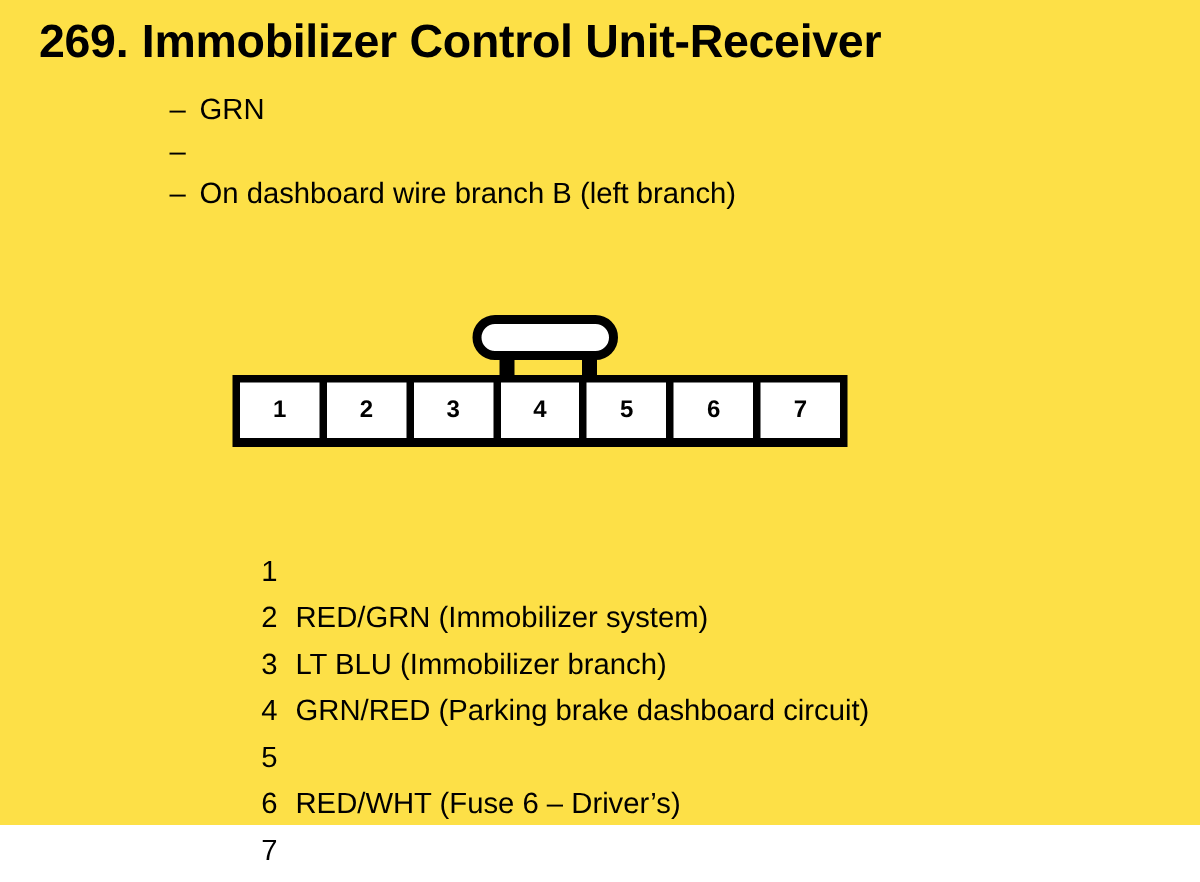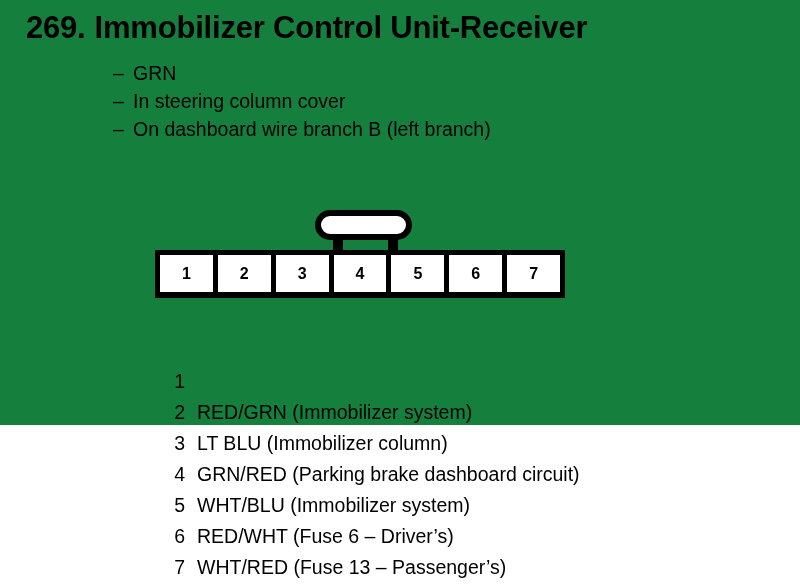--- a/index.html
+++ b/index.html
@@ -16,22 +16,22 @@
     font-family: "Liberation Sans", sans-serif;
     color: #000000;
     -webkit-font-smoothing: none;
   }
 
   #page {
     position: absolute;
     left: 0;
     top: 0;
     width: 800px;
-    height: 425px;
-    background: #15803d;
+    height: 550px;
+    background: #fde047;
   }
 
   
   .title {
     position: absolute;
     left: 26px;
     top: 9px;
     font-family: "Liberation Sans", sans-serif;
     font-weight: bold;
     font-size: 31px;
@@ -149,21 +149,20 @@
     <span class="num">269.</span><span>Immobilizer Control Unit-Receiver</span>
   </div>
 
   <div class="bullets">
     <div class="bullet-row">
       <span class="bullet-dash">–</span>
       <span>GRN</span>
     </div>
     <div class="bullet-row">
       <span class="bullet-dash">–</span>
-      <span>In steering column cover</span>
     </div>
     <div class="bullet-row">
       <span class="bullet-dash">–</span>
       <span>On dashboard wire branch B (left branch)</span>
     </div>
   </div>
 
   <div class="connector">
 
     <div class="latch"></div>
@@ -185,33 +184,31 @@
   <div class="pinlist">
     <div class="pin-row">
       <span class="pin-no">1</span>
     </div>
     <div class="pin-row">
       <span class="pin-no">2</span>
       <span>RED/GRN (Immobilizer system)</span>
     </div>
     <div class="pin-row">
       <span class="pin-no">3</span>
-      <span>LT BLU (Immobilizer column)</span>
+      <span>LT BLU (Immobilizer branch)</span>
     </div>
     <div class="pin-row">
       <span class="pin-no">4</span>
       <span>GRN/RED (Parking brake dashboard circuit)</span>
     </div>
     <div class="pin-row">
       <span class="pin-no">5</span>
-      <span>WHT/BLU (Immobilizer system)</span>
     </div>
     <div class="pin-row">
       <span class="pin-no">6</span>
       <span>RED/WHT (Fuse 6 – Driver’s)</span>
     </div>
     <div class="pin-row">
       <span class="pin-no">7</span>
-      <span>WHT/RED (Fuse 13 – Passenger’s)</span>
     </div>
   </div>
 
 </div>
 
 </body></html>

